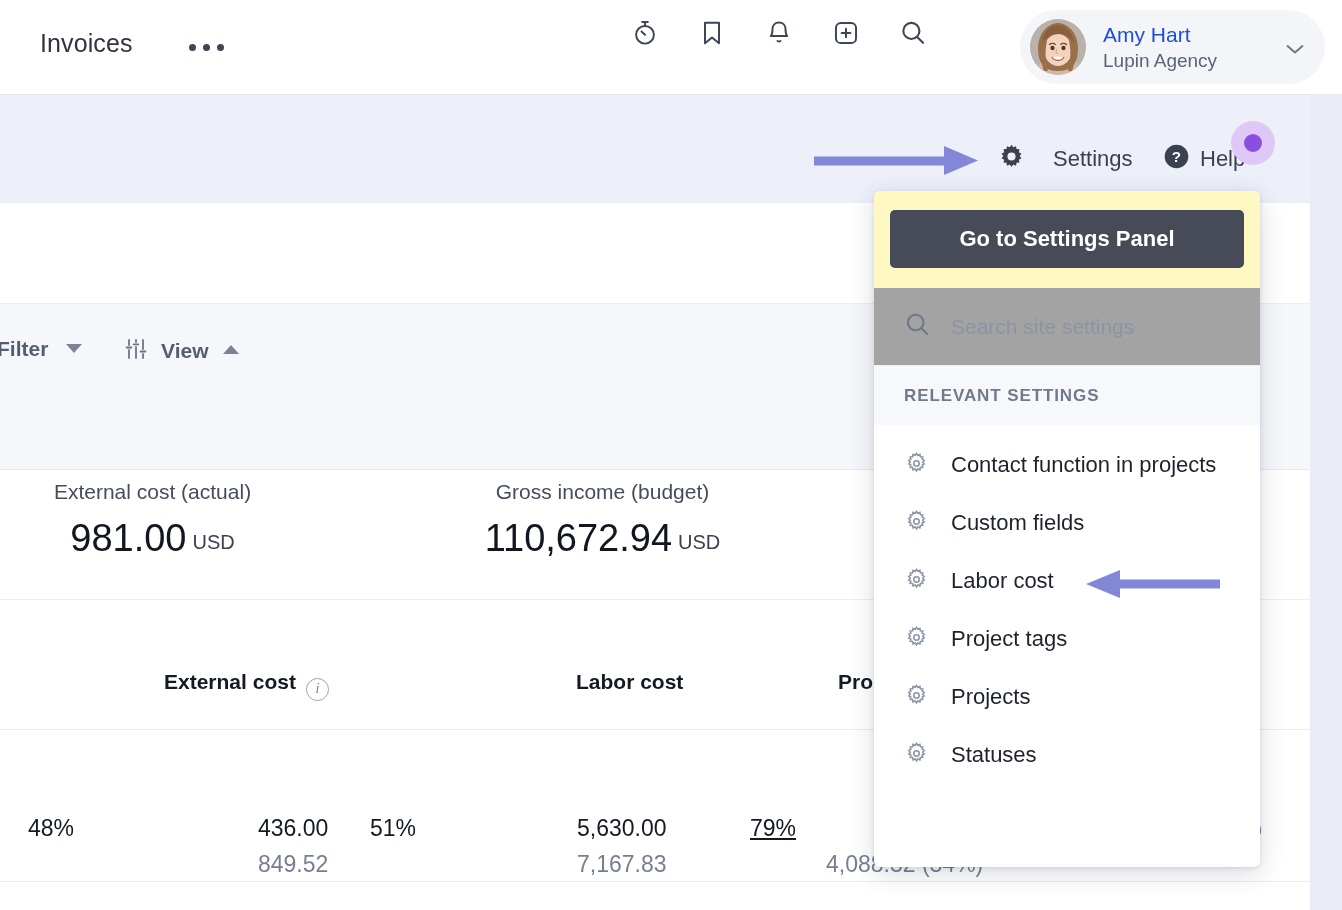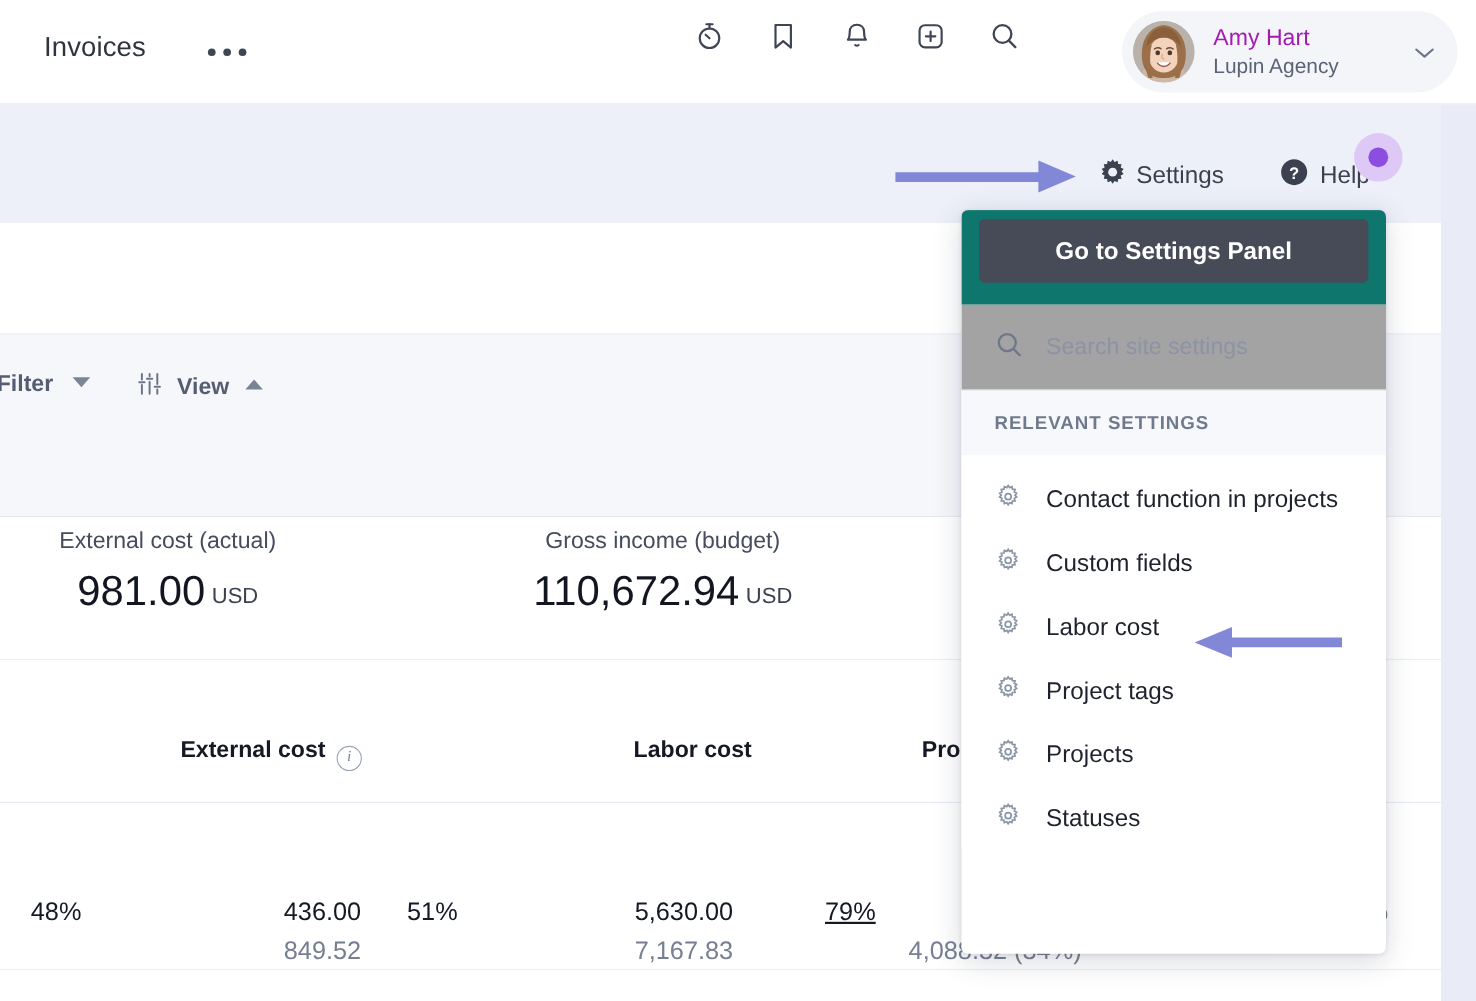--- a/index.html
+++ b/index.html
@@ -43,34 +43,34 @@
     display: flex; align-items: center; padding: 0 16px 0 10px;
     cursor: pointer;
   }
   .avatar {
     width: 56px; height: 56px; border-radius: 50%;
     overflow: hidden; flex: none; background: #c9c2bb;
     position: relative;
   }
   .avatar svg { display:block; }
   .userinfo { margin-left: 17px; flex: 1; }
-  .uname { font-size: 21px; color: #a21caf; line-height: 26px; }
+  .uname { font-size: 21px; color: #1d4ed8; line-height: 26px; }
   .uorg  { font-size: 19px; color: #5b6474; line-height: 25px; }
   .chev-down {
     width: 20px; height: 12px; flex: none; margin-right: 4px;
   }
 
   
   .subbar {
     position: absolute; left: 0; top: 95px; width: 1342px; height: 108px;
     background: #edf0f9;
   }
   .settings-btn {
     position: absolute; left: 998px; top: 143px;
-    display: flex; align-items: center; gap: 8px; cursor: pointer;
+    display: flex; align-items: center; gap: 28px; cursor: pointer;
   }
   .settings-btn .lbl { font-size: 22px; color: #3b414e; }
   .help-btn {
     position: absolute; left: 1163px; top: 143px;
     display: flex; align-items: center; gap: 10px; cursor: pointer;
   }
   .help-btn .lbl { font-size: 22px; color: #3b414e; }
 
   
   .arrow-to-settings { position: absolute; left: 810px; top: 140px; pointer-events: none; }
@@ -156,21 +156,21 @@
   }
 
   
   .settings-panel {
     position: absolute; left: 874px; top: 191px; width: 386px; height: 676px;
     background: #ffffff;
     border-radius: 6px;
     box-shadow: 0 6px 26px rgba(40,48,70,.18), 0 1px 4px rgba(40,48,70,.12);
     z-index: 30; overflow: hidden;
   }
-  .panel-top { background: #0f766e; padding: 8px 16px 20px 16px; }
+  .panel-top { background: #fef9c3; padding: 19px 16px 20px 16px; }
   .goto-btn {
     width: 100%; height: 58px;
     background: #464b57; color: #ffffff;
     border: none; border-radius: 5px;
     font-family: "Liberation Sans", sans-serif;
     font-size: 22px; font-weight: bold; cursor: pointer;
   }
   .panel-search {
     height: 78px; display: flex; align-items: center; gap: 20px;
     padding: 0 30px; background: #a3a3a3; border-bottom: 1px solid #eceef4;

